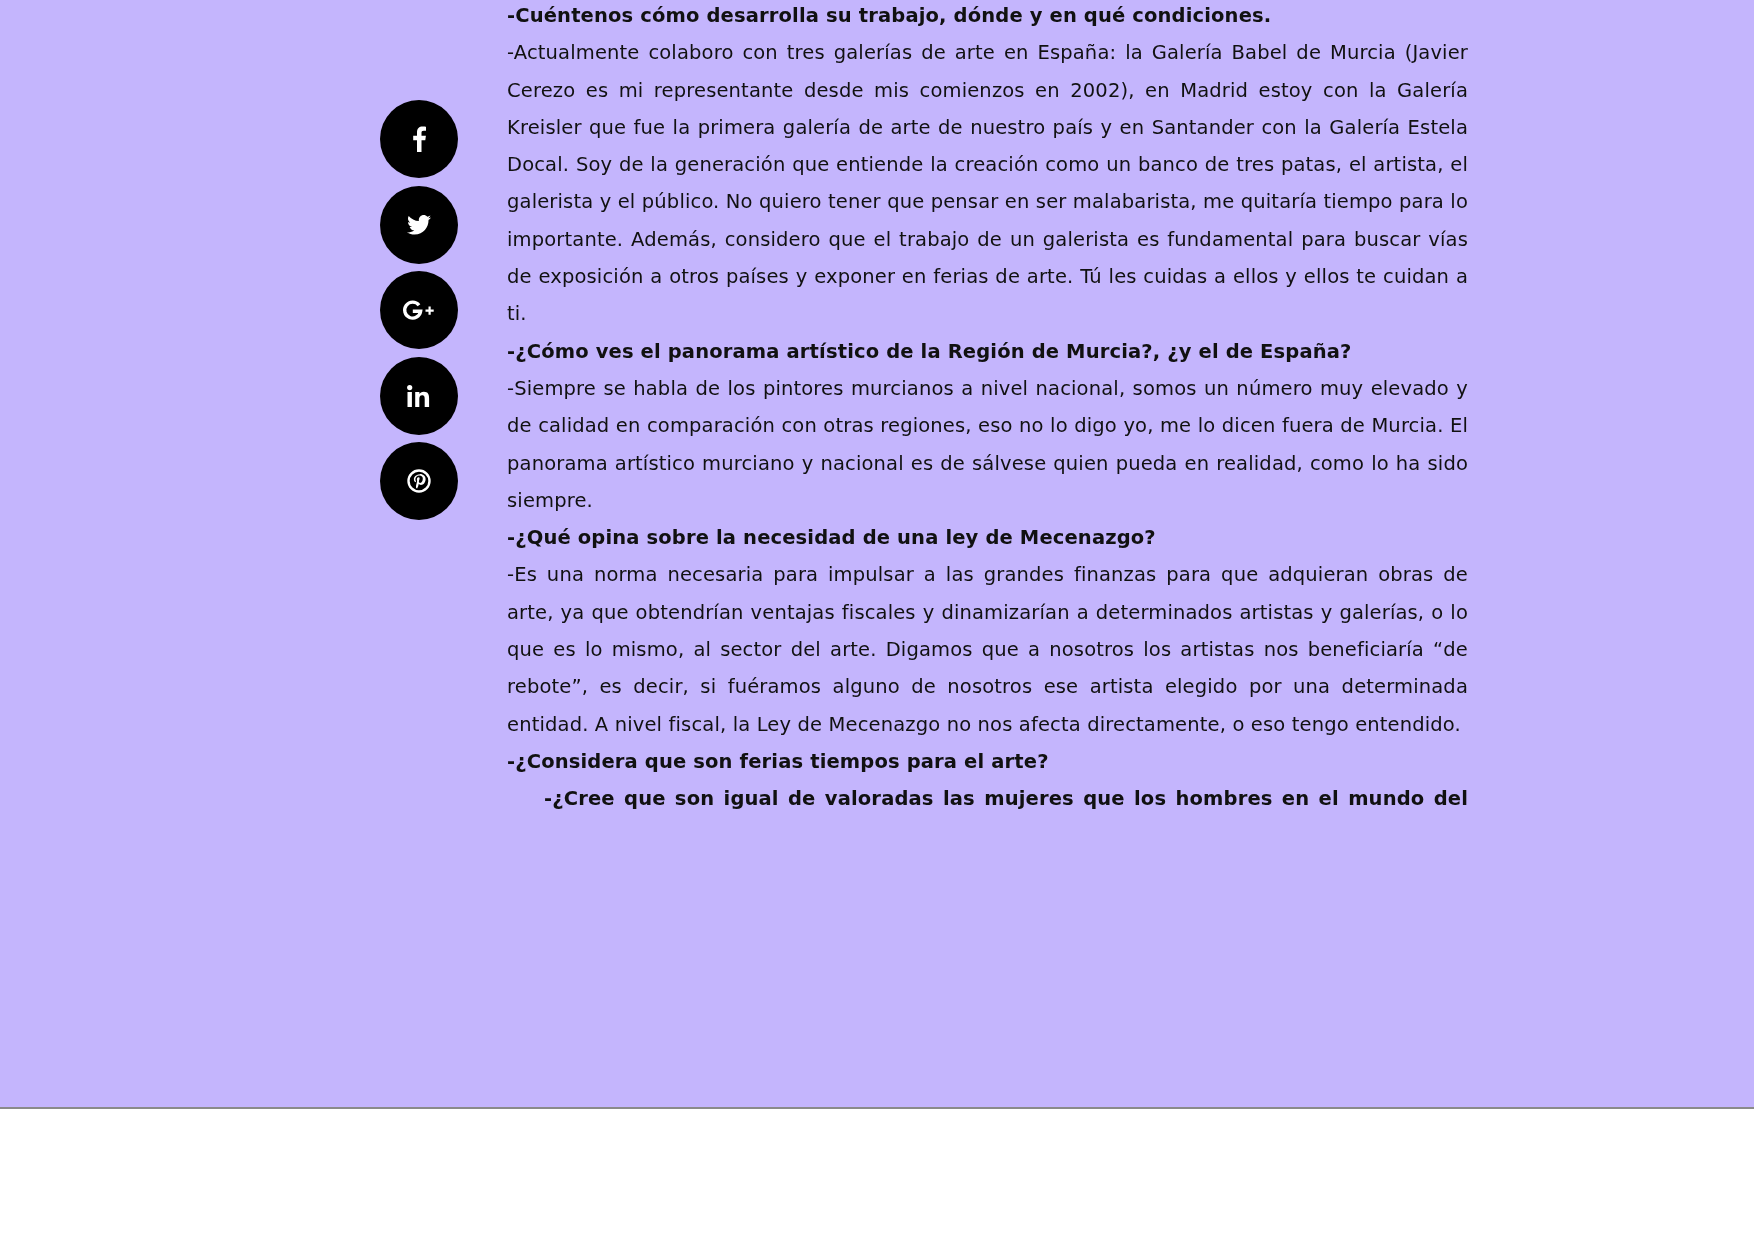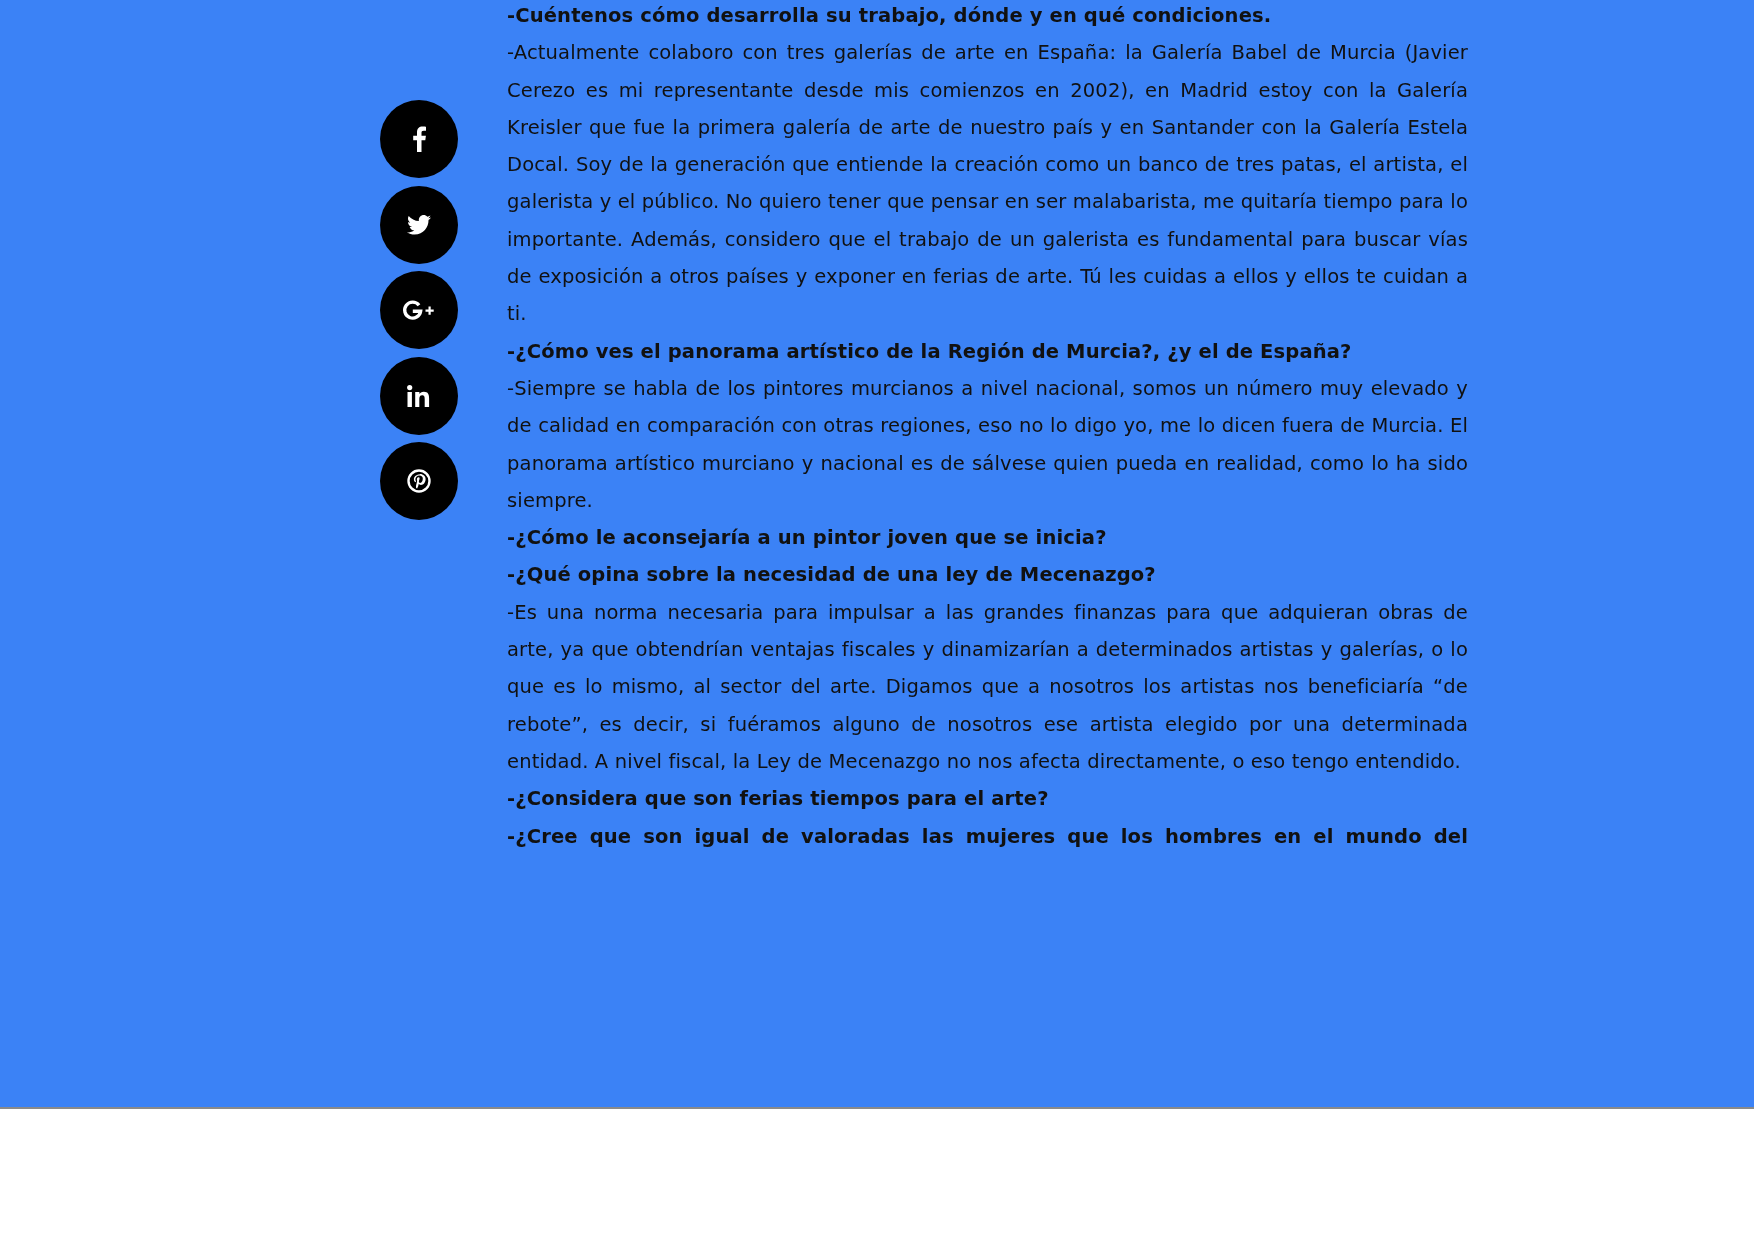--- a/index.html
+++ b/index.html
@@ -1,25 +1,25 @@
 <!DOCTYPE html>
 <html><head>
 <meta charset="utf-8">
 <style>
   html, body { margin: 0; padding: 0; background: #fff; }
   body { width: 1754px; height: 1240px; overflow: hidden; position: relative; font-family: "DejaVu Sans", sans-serif; color: #111; }
-  .viewport { position: absolute; left: 0; top: 0; width: 1754px; height: 1107px; overflow: hidden; background: #3b82f6; text-decoration: underline; }
+  .viewport { position: absolute; left: 0; top: 0; width: 1754px; height: 1107px; overflow: hidden; background: #c4b5fd; text-decoration: underline; }
   .bottom-rule { position: absolute; left: 0; top: 1107px; width: 1754px; height: 2px; background: #8a8a8a; }
   .share-bar { position: absolute; left: 380px; top: 100px; width: 78px; }
   .share-btn { width: 78px; height: 78px; border-radius: 50%; background: #000; color: #fff; display: flex; align-items: center; justify-content: center; margin-bottom: 7.5px; cursor: pointer; }
   .share-btn svg { display: block; }
   .article { position: absolute; left: 507px; top: -3px; width: 961px; font-size: 19.5px; line-height: 37.3px; letter-spacing: 0.15px; }
   .article p { margin: 0; text-align: justify; }
   .article .q { font-weight: bold; text-align: left; }
-  .article .last { text-align-last: justify; white-space: nowrap; overflow: hidden; }
+  .article .last { text-align-last: justify; white-space: nowrap; overflow: hidden; margin-left: 37px; }
 </style>
 </head>
 <body>
 
 <div class="viewport">
 
   <div class="share-bar">
     <div class="share-btn">
       <svg width="16" height="26" viewBox="0 0 16 26">
           <path fill="#fff" d="M10.5 26V14.2h3.8l.6-4.5h-4.4V6.9c0-1.3.4-2.2 2.2-2.2H15V.7C14.6.6 13.2.5 11.6.5 8.2.5 6 2.5 6 6.3v3.4H2.2v4.5H6V26z"></path>
@@ -49,21 +49,20 @@
           <path fill="#fff" d="M12.4 5.6c-3.6 0-5.5 2.5-5.5 4.7 0 1.3.5 2.4 1.5 2.8.2.1.3 0 .4-.2l.2-.6c0-.2 0-.3-.1-.4-.3-.4-.5-.9-.5-1.6 0-2.1 1.5-3.9 4-3.9 2.2 0 3.4 1.3 3.4 3.1 0 2.4-1 4.4-2.6 4.4-.9 0-1.5-.7-1.3-1.6.2-1 .7-2.2.7-2.9 0-.7-.4-1.2-1.1-1.2-.9 0-1.6.9-1.6 2.2 0 .8.3 1.3.3 1.3l-1.1 4.6c-.2.9-.1 2 0 2.8l1 .4c.3-.5.9-1.6 1.1-2.4l.6-2.3c.3.6 1.2 1.1 2.1 1.1 2.8 0 4.7-2.5 4.7-5.9 0-2.6-2.2-5-5.6-5z"></path>
         </svg>
     </div>
   </div>
 
   <div class="article">
     <p class="q">-Cuéntenos cómo desarrolla su trabajo, dónde y en qué condiciones.</p>
     <p class="a">-Actualmente colaboro con tres galerías de arte en España: la Galería Babel de Murcia (Javier Cerezo es mi representante desde mis comienzos en 2002), en Madrid estoy con la Galería Kreisler que fue la primera galería de arte de nuestro país y en Santander con la Galería Estela Docal. Soy de la generación que entiende la creación como un banco de tres patas, el artista, el galerista y el público. No quiero tener que pensar en ser malabarista, me quitaría tiempo para lo importante. Además, considero que el trabajo de un galerista es fundamental para buscar vías de exposición a otros países y exponer en ferias de arte. Tú les cuidas a ellos y ellos te cuidan a ti.</p>
     <p class="q">-¿Cómo ves el panorama artístico de la Región de Murcia?, ¿y el de España?</p>
     <p class="a">-Siempre se habla de los pintores murcianos a nivel nacional, somos un número muy elevado y de calidad en comparación con otras regiones, eso no lo digo yo, me lo dicen fuera de Murcia. El panorama artístico murciano y nacional es de sálvese quien pueda en realidad, como lo ha sido siempre.</p>
-    <p class="q">-¿Cómo le aconsejaría a un pintor joven que se inicia?</p>
     <p class="q">-¿Qué opina sobre la necesidad de una ley de Mecenazgo?</p>
     <p class="a">-Es una norma necesaria para impulsar a las grandes finanzas para que adquieran obras de arte, ya que obtendrían ventajas fiscales y dinamizarían a determinados artistas y galerías, o lo que es lo mismo, al sector del arte. Digamos que a nosotros los artistas nos beneficiaría “de rebote”, es decir, si fuéramos alguno de nosotros ese artista elegido por una determinada entidad. A nivel fiscal, la Ley de Mecenazgo no nos afecta directamente, o eso tengo entendido.</p>
     <p class="q">-¿Considera que son ferias tiempos para el arte?</p>
     <p class="q last">-¿Cree que son igual de valoradas las mujeres que los hombres en el mundo del</p>
   </div>
 
 </div>
 <div class="bottom-rule"></div>
 
 </body></html>

